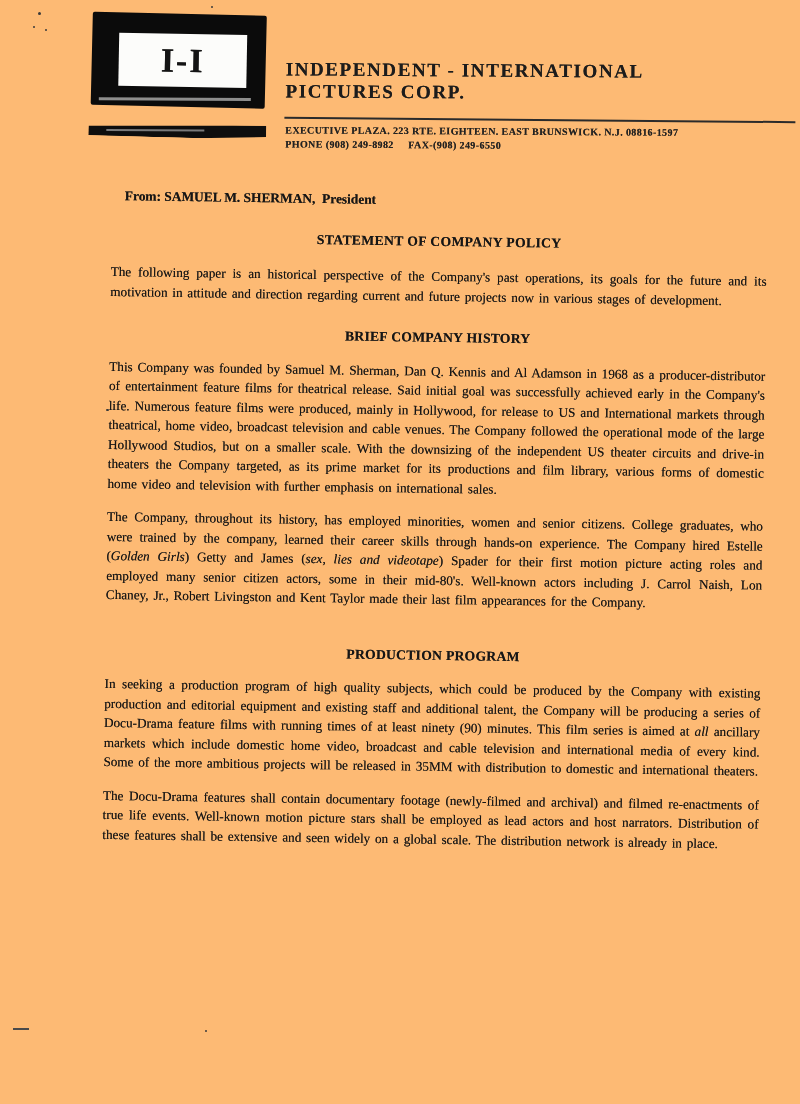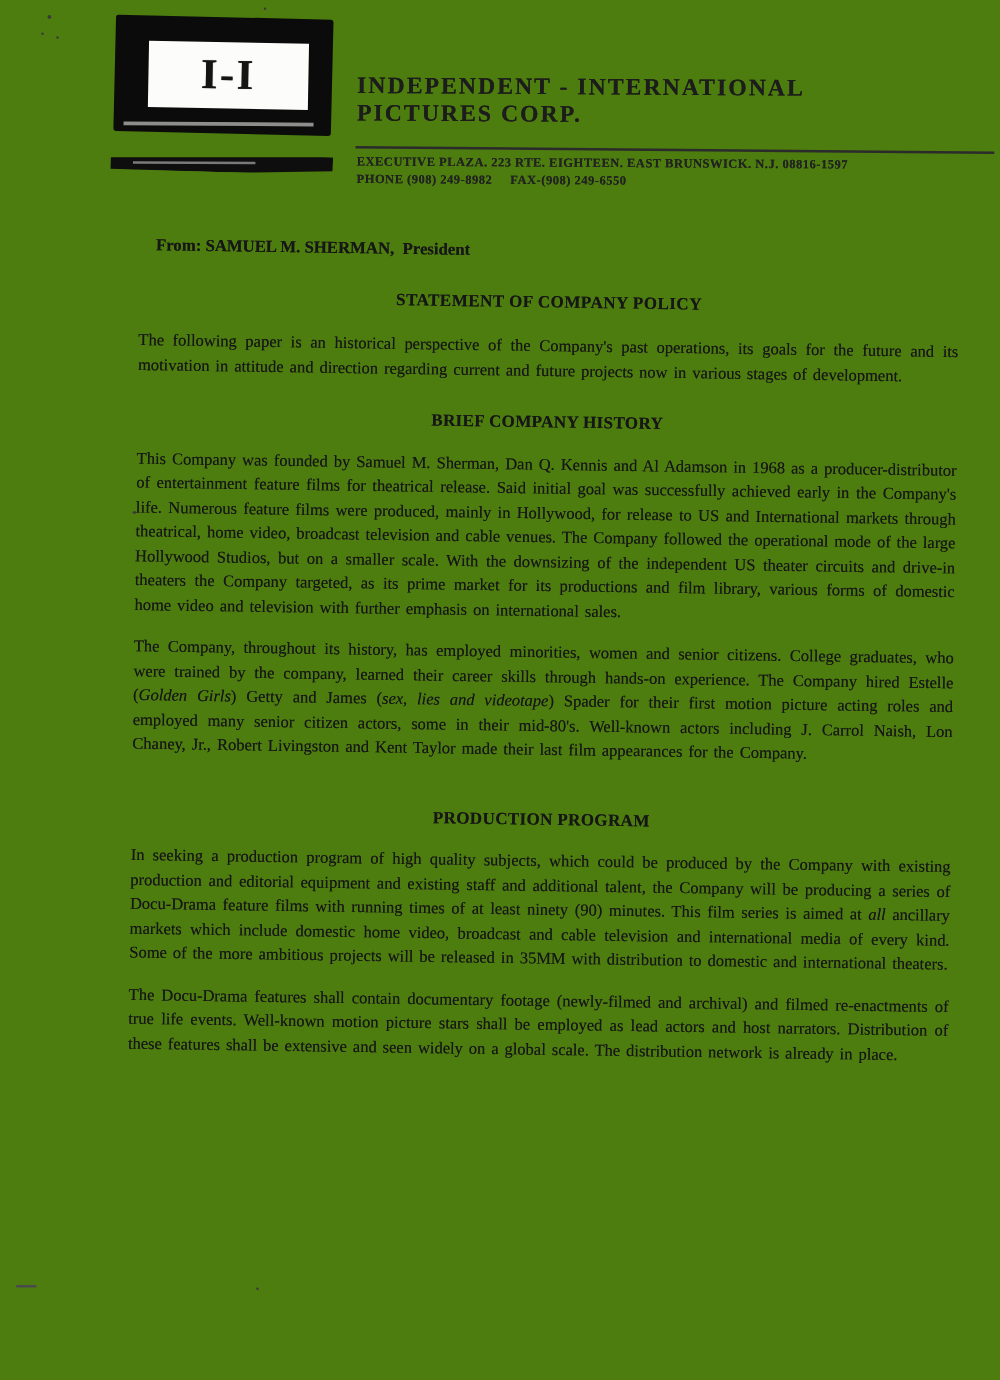--- a/index.html
+++ b/index.html
@@ -3,21 +3,21 @@
 <meta charset="utf-8">
 <style>
   html, body {
     margin: 0; padding: 0;
     background: #ffffff;
   }
   .page {
     position: relative;
     width: 800px;
     height: 1104px;
-    background: #4d7c0f;
+    background: #fdba74;
     overflow: hidden;
     font-family: "Liberation Serif", serif;
     color: #181818;
   }
 
   
   .speck { position: absolute; background: #3a3a3a; border-radius: 50%; }
   .s1 { left: 38px;  top: 12px;   width: 3px;  height: 3px; }
   .s2 { left: 33px;  top: 26px;   width: 2px;  height: 2px; }
   .s3 { left: 45px;  top: 29px;   width: 2px;  height: 2px; }

